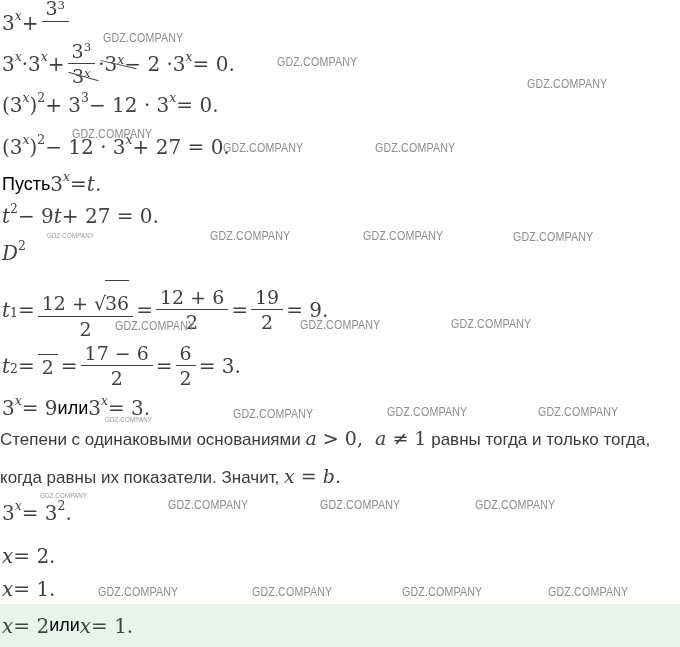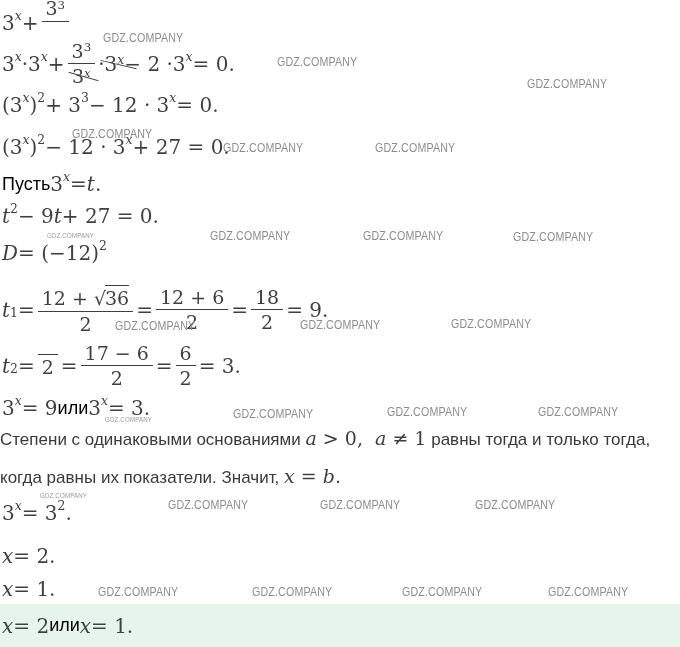--- a/index.html
+++ b/index.html
@@ -14,21 +14,21 @@
   .sb{font-size:0.62em;position:relative;top:0.28em;line-height:0;font-style:normal;}
   .frac{display:inline-block;vertical-align:-0.60em;text-align:center;line-height:1.12;
         font-size:19px;margin:0 3px;}
   .frac .num{display:block;padding:0 4px 1px;}
   .frac .den{display:block;border-top:1.6px solid #3f3f3f;padding:2px 4px 0;}
   .frac .den.empty{min-height:24px;}
   .cxl{position:relative;display:inline-block;text-align:center;}
   .cxl::after{content:"";position:absolute;left:-5px;right:-12px;top:48%;height:0;
         border-top:1.7px solid #4a4a4a;transform:rotate(13deg);}
   .cxl.den-c::after{left:-4px;right:-8px;transform:rotate(16deg);}
-  .rad{display:inline-block;border-top:1.5px solid #3f3f3f;padding-top:2px;margin-left:-1px;}
+  .rad{display:inline-block;border-top:1.5px solid #3f3f3f;padding-top:12px;margin-left:-1px;}
   .sqg{font-style:normal;}
   .ru{font-family:"Liberation Sans",sans-serif;color:#000000;font-size:18px;font-style:normal;}
   .para{position:absolute;left:0;top:420px;width:652px;font-family:"Liberation Sans",sans-serif;
         font-size:17px;color:#3a3a3a;line-height:37px;white-space:normal;}
   .para .mv{font-family:"DejaVu Serif",serif;font-style:italic;font-size:19px;color:#3f3f3f;}
   .para .mm{font-family:"DejaVu Serif",serif;font-style:normal;font-size:19px;color:#3f3f3f;}
   .wm{position:absolute;font-family:"Liberation Sans",sans-serif;font-size:13px;color:#8d8d8d;
         letter-spacing:0.2px;white-space:nowrap;transform:scaleX(0.82);transform-origin:0 50%;}
   .wm.s{font-size:7.5px;color:#979797;}
   .band{position:absolute;left:0;top:604px;width:680px;height:43px;background:#e6f4ec;
@@ -103,40 +103,39 @@
   <div class="line" style="top:202px;height:28px;">
     <span class="v">t</span>
       <span class="sp up">2</span>
       <span> − 9</span>
       <span class="v">t</span>
       <span> + 27 = 0.</span>
   </div>
 
   <div class="line" style="top:238px;height:30px;">
     <span class="v">D</span>
-      <span> = (−12)</span>
       <span class="sp up">2</span>
   </div>
 
   <div class="line" style="top:282px;height:56px;">
     <span class="v">t</span>
       <span class="sb">1</span>
       <span> = </span>
       <span class="frac">
         <span class="num"><span>12 + </span><span class="sqg">√</span><span class="rad">36</span></span>
         <span class="den">2</span>
       </span>
       <span> = </span>
       <span class="frac">
         <span class="num">12 + 6</span>
         <span class="den">2</span>
       </span>
       <span> = </span>
       <span class="frac">
-        <span class="num">18</span>
+        <span class="num">19</span>
         <span class="den">2</span>
       </span>
       <span> = 9.</span>
   </div>
 
   <div class="line" style="top:338px;height:56px;">
     <span class="v">t</span>
       <span class="sb">2</span>
       <span> = </span>
       <span class="frac">

